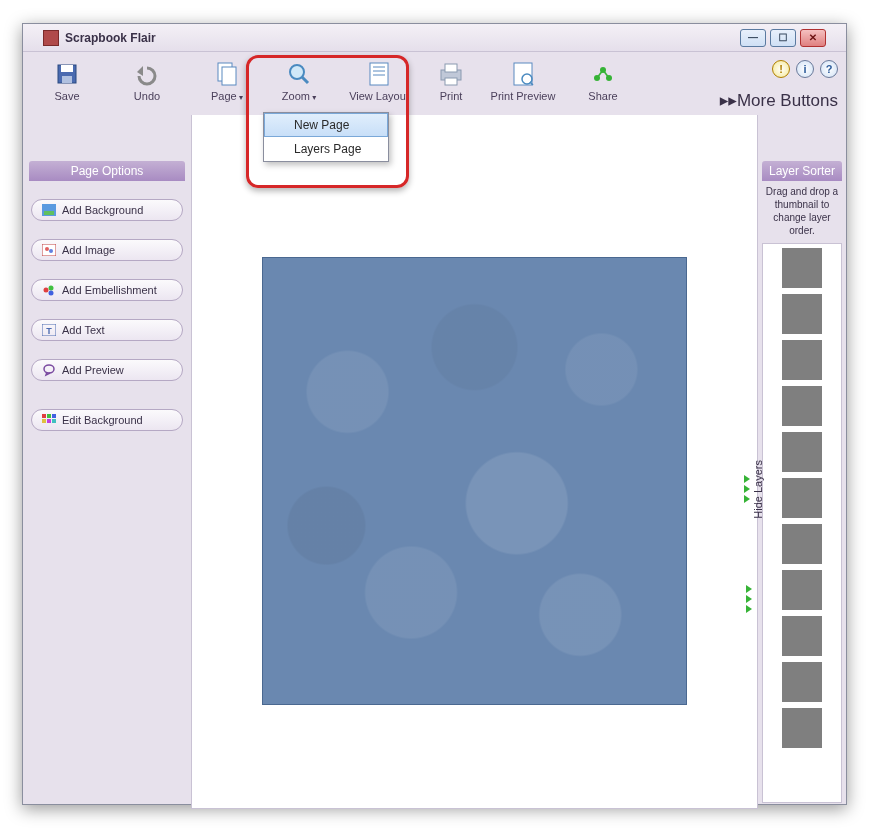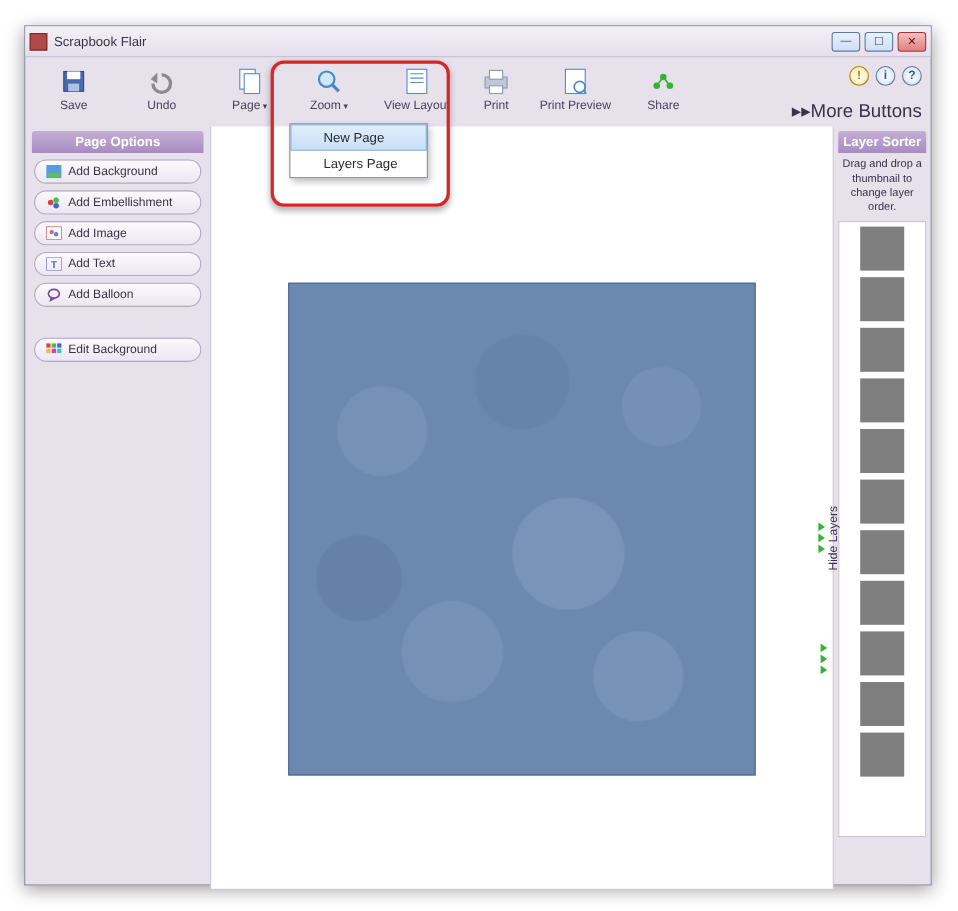--- a/index.html
+++ b/index.html
@@ -1,20 +1,20 @@
 <!DOCTYPE html>
 <html><head>
 <meta charset="utf-8">
 <style>
 * { box-sizing: border-box; margin: 0; padding: 0; font-family: "Segoe UI", Tahoma, sans-serif; }
 body { background: #fff; width: 871px; height: 828px; position: relative; overflow: hidden; }
 
 
 .window { position: absolute; left: 22px; top: 23px; width: 825px; height: 782px; border: 1px solid #8a8e9e; background: #e7e1ec; box-shadow: 0 4px 16px rgba(0,0,0,0.4); }
-.titlebar { height: 28px; background: linear-gradient(#f4f0f6,#e5dfeb); border-bottom: 1px solid #c9c2d4; display: flex; align-items: center; padding: 0 4px; }
+.titlebar { height: 28px; background: linear-gradient(#f4f0f6,#e5dfeb); border-bottom: 1px solid #c9c2d4; display: flex; align-items: center; padding: 0 20px; font-weight: bold; }
 .app-icon { width: 16px; height: 16px; background: #b04a4a; border: 1px solid #7a2a2a; margin-right: 6px; }
 .title-text { font-size: 12px; color: #3a3148; flex: 1; }
 .window-btns { display: flex; gap: 4px; }
 .win-btn { width: 26px; height: 18px; border: 1px solid #5a7aa0; border-radius: 3px; background: linear-gradient(#e8f0fb,#cfe0f5); font-size: 10px; display: flex; align-items: center; justify-content: center; color: #3a4b60; cursor: pointer; }
 .win-btn.close { border-color: #b03030; background: linear-gradient(#f5c0c0,#e08080); color: #6a1010; }
 
 
 .toolbar { position: relative; display: flex; align-items: flex-start; padding: 8px 8px 4px 8px; gap: 0; }
 .tool { width: 72px; display: flex; flex-direction: column; align-items: center; cursor: pointer; }
 .tool .icon { width: 28px; height: 28px; margin-bottom: 2px; display: flex; align-items: center; justify-content: center; }
@@ -32,22 +32,22 @@
 .dropdown { position: absolute; left: 263px; top: 112px; width: 126px; background: #fff; border: 1px solid #8a8e9e; box-shadow: 2px 3px 6px rgba(0,0,0,0.25); z-index: 40; }
 .dropdown-item { padding: 5px 8px 5px 30px; font-size: 12px; color: #2a2a2a; cursor: pointer; border-bottom: 1px solid #eee; }
 .dropdown-item:last-child { border-bottom: none; }
 .dropdown-item.selected { background: linear-gradient(#e0eefc,#c8dff8); border: 1px solid #7aa8d8; padding: 4px 7px 4px 29px; }
 
 
 .main { display: flex; height: calc(100% - 28px - 58px); }
 
 
 .sidebar-left { width: 168px; padding: 4px 6px; }
-.panel-header { background: linear-gradient(#c4b0d4,#a88bc2); color: #fff; font-size: 12px; font-weight: bold; text-align: center; padding: 3px; border-radius: 3px 3px 0 0; }
-.pill-btn { display: flex; align-items: center; gap: 6px; margin: 6px 2px; padding: 3px 10px; background: linear-gradient(#fbfafc,#ece6f1); border: 1px solid #b5a8c4; border-radius: 12px; font-size: 11px; color: #3a3148; cursor: pointer; }
+.panel-header { background: linear-gradient(#c4b0d4,#a88bc2); color: #fff; font-size: 12px; font-weight: normal; text-align: center; padding: 3px; border-radius: 3px 3px 0 0; margin-top: 42px; }
+.pill-btn { display: flex; align-items: center; gap: 6px; margin: 18px 2px; padding: 3px 10px; background: linear-gradient(#fbfafc,#ece6f1); border: 1px solid #b5a8c4; border-radius: 12px; font-size: 11px; color: #3a3148; cursor: pointer; }
 .pill-icon { width: 14px; height: 14px; display: flex; align-items: center; justify-content: center; }
 .edit-bg { margin-top: 28px; }
 
 
 .canvas-area { flex: 1; background: #fff; border: 1px solid #c9c2d4; border-top: none; position: relative; display: flex; align-items: center; justify-content: center; }
 .canvas { width: 425px; height: 448px; background: #6a88b0; border: 1px solid #4a6890; position: relative; overflow: hidden; margin-top: 38px; }
 .canvas::before { content: ""; position: absolute; inset: 0; background:
   radial-gradient(circle at 20% 30%, rgba(255,255,255,0.08) 40px, transparent 42px),
   radial-gradient(circle at 60% 55%, rgba(255,255,255,0.1) 50px, transparent 52px),
   radial-gradient(circle at 80% 25%, rgba(255,255,255,0.07) 35px, transparent 37px),
@@ -191,55 +191,55 @@
         <div class="pill-icon">
             <svg width="14" height="12" viewBox="0 0 14 12">
               <rect width="14" height="12" fill="#5a9ae0"></rect>
               <rect x="2" y="7" width="10" height="4" fill="#60c060"></rect>
             </svg>
           </div>
         <span>Add Background</span>
       </div>
       <div class="pill-btn">
         <div class="pill-icon">
+            <svg width="14" height="12" viewBox="0 0 14 12">
+              <rect width="14" height="12" fill="#fff" stroke="#c04040"></rect>
+              <circle cx="5" cy="5" r="2" fill="#e06060"></circle>
+              <circle cx="9" cy="7" r="2" fill="#6080e0"></circle>
+            </svg>
+          </div>
+        <span>Add Image</span>
+      </div>
+      <div class="pill-btn">
+        <div class="pill-icon">
             <svg width="14" height="14" viewBox="0 0 14 14">
               <circle cx="4" cy="7" r="2.5" fill="#e04040"></circle>
               <circle cx="9" cy="5" r="2.5" fill="#40c040"></circle>
               <circle cx="9" cy="10" r="2.5" fill="#4060e0"></circle>
             </svg>
           </div>
         <span>Add Embellishment</span>
       </div>
       <div class="pill-btn">
         <div class="pill-icon">
             <svg width="14" height="12" viewBox="0 0 14 12">
-              <rect width="14" height="12" fill="#fff" stroke="#c04040"></rect>
-              <circle cx="5" cy="5" r="2" fill="#e06060"></circle>
-              <circle cx="9" cy="7" r="2" fill="#6080e0"></circle>
-            </svg>
-          </div>
-        <span>Add Image</span>
-      </div>
-      <div class="pill-btn">
-        <div class="pill-icon">
-            <svg width="14" height="12" viewBox="0 0 14 12">
               <rect width="14" height="12" fill="none" stroke="#4a6ab0"></rect>
               <text x="7" y="10" text-anchor="middle" font-size="9" fill="#4a6ab0" font-weight="bold">T</text>
             </svg>
           </div>
         <span>Add Text</span>
       </div>
       <div class="pill-btn">
         <div class="pill-icon">
             <svg width="14" height="14" viewBox="0 0 14 14">
               <ellipse cx="7" cy="6" rx="5" ry="4" fill="none" stroke="#7a4aa0" stroke-width="1.5"></ellipse>
               <path d="M5 9 L4 12 L8 10" fill="none" stroke="#7a4aa0" stroke-width="1.5"></path>
             </svg>
           </div>
-        <span>Add Balloon</span>
+        <span>Add Preview</span>
       </div>
       <div class="pill-btn edit-bg">
         <div class="pill-icon">
             <svg width="14" height="12" viewBox="0 0 14 12">
               <rect x="0" y="0" width="4" height="4" fill="#e04040"></rect>
               <rect x="5" y="0" width="4" height="4" fill="#40c040"></rect>
               <rect x="10" y="0" width="4" height="4" fill="#4060e0"></rect>
               <rect x="0" y="5" width="4" height="4" fill="#e0c040"></rect>
               <rect x="5" y="5" width="4" height="4" fill="#c040e0"></rect>
               <rect x="10" y="5" width="4" height="4" fill="#40c0c0"></rect>

